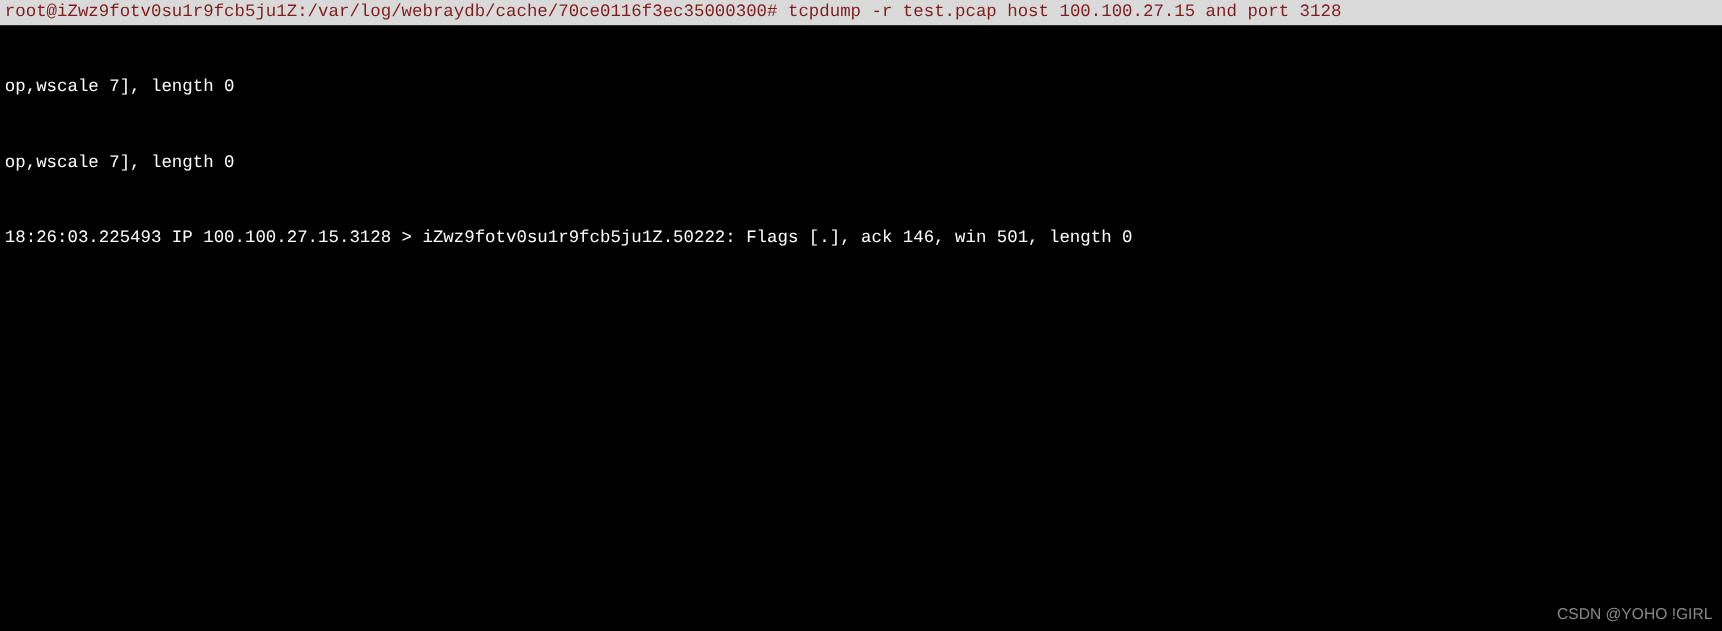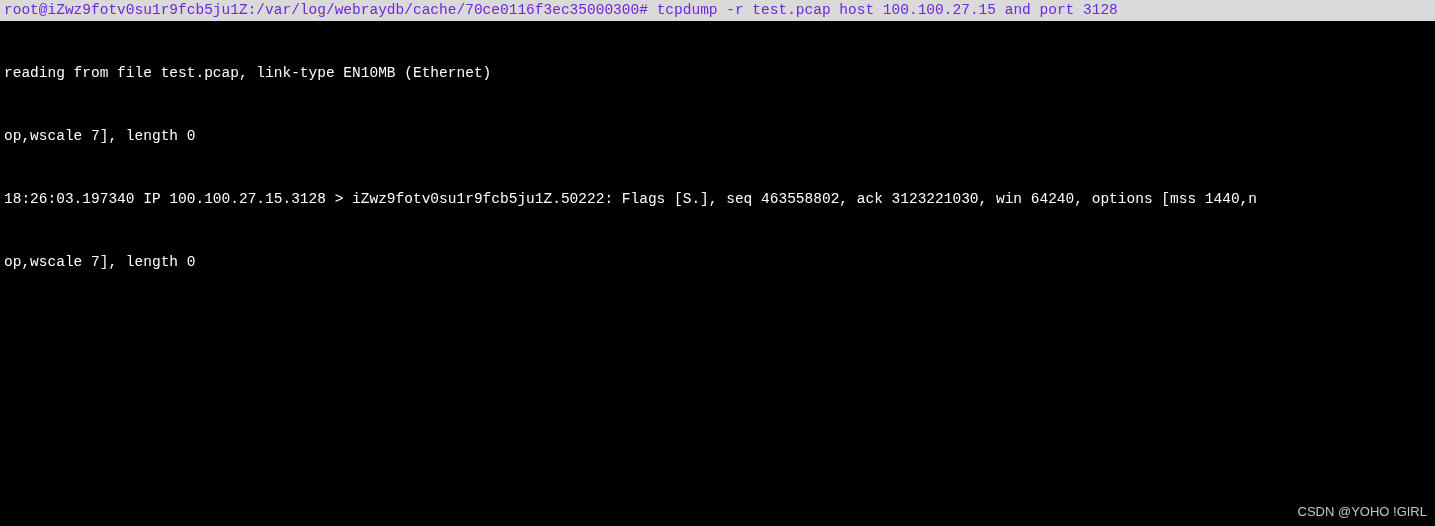--- a/index.html
+++ b/index.html
@@ -14,56 +14,55 @@
     color: #fff;
     overflow: hidden;
   }
   .terminal {
     width: 100%;
     height: 100%;
     position: relative;
   }
   .titlebar {
     background: #dadada;
-    color: #6d28d9;
+    color: #7f1d1d;
     padding: 0 4px;
     height: 21px;
     white-space: pre;
     overflow: hidden;
   }
   .content {
     padding: 0 4px;
     white-space: pre;
     overflow: hidden;
   }
   .line {
     white-space: pre;
   }
   .watermark {
     position: absolute;
     right: 8px;
     bottom: 4px;
-    color: #e5e5e5;
+    color: #a3a3a3;
     font-family: Arial, sans-serif;
     font-size: 13px;
     opacity: 0.85;
   }
 </style>
 </head>
 <body>
 
 <div class="terminal">
 
   <div class="titlebar"><span>root@iZwz9fotv0su1r9fcb5ju1Z</span>:<span>/var/log/webraydb/cache/70ce0116f3ec35000300</span><span>#</span> <span>tcpdump -r test.pcap host 100.100.27.15 and port 3128</span></div>
 
   <div class="content">
-    <div class="line">reading from file test.pcap, link-type EN10MB (Ethernet)</div>
     <div class="line">op,wscale 7], length 0</div>
-    <div class="line">18:26:03.197340 IP 100.100.27.15.3128 &gt; iZwz9fotv0su1r9fcb5ju1Z.50222: Flags [S.], seq 463558802, ack 3123221030, win 64240, options [mss 1440,n</div>
     <div class="line">op,wscale 7], length 0</div>
+    <div class="line">18:26:03.225493 IP 100.100.27.15.3128 &gt; iZwz9fotv0su1r9fcb5ju1Z.50222: Flags [.], ack 146, win 501, length 0</div>
     
     
     
     
     
     
     
     
     
     

